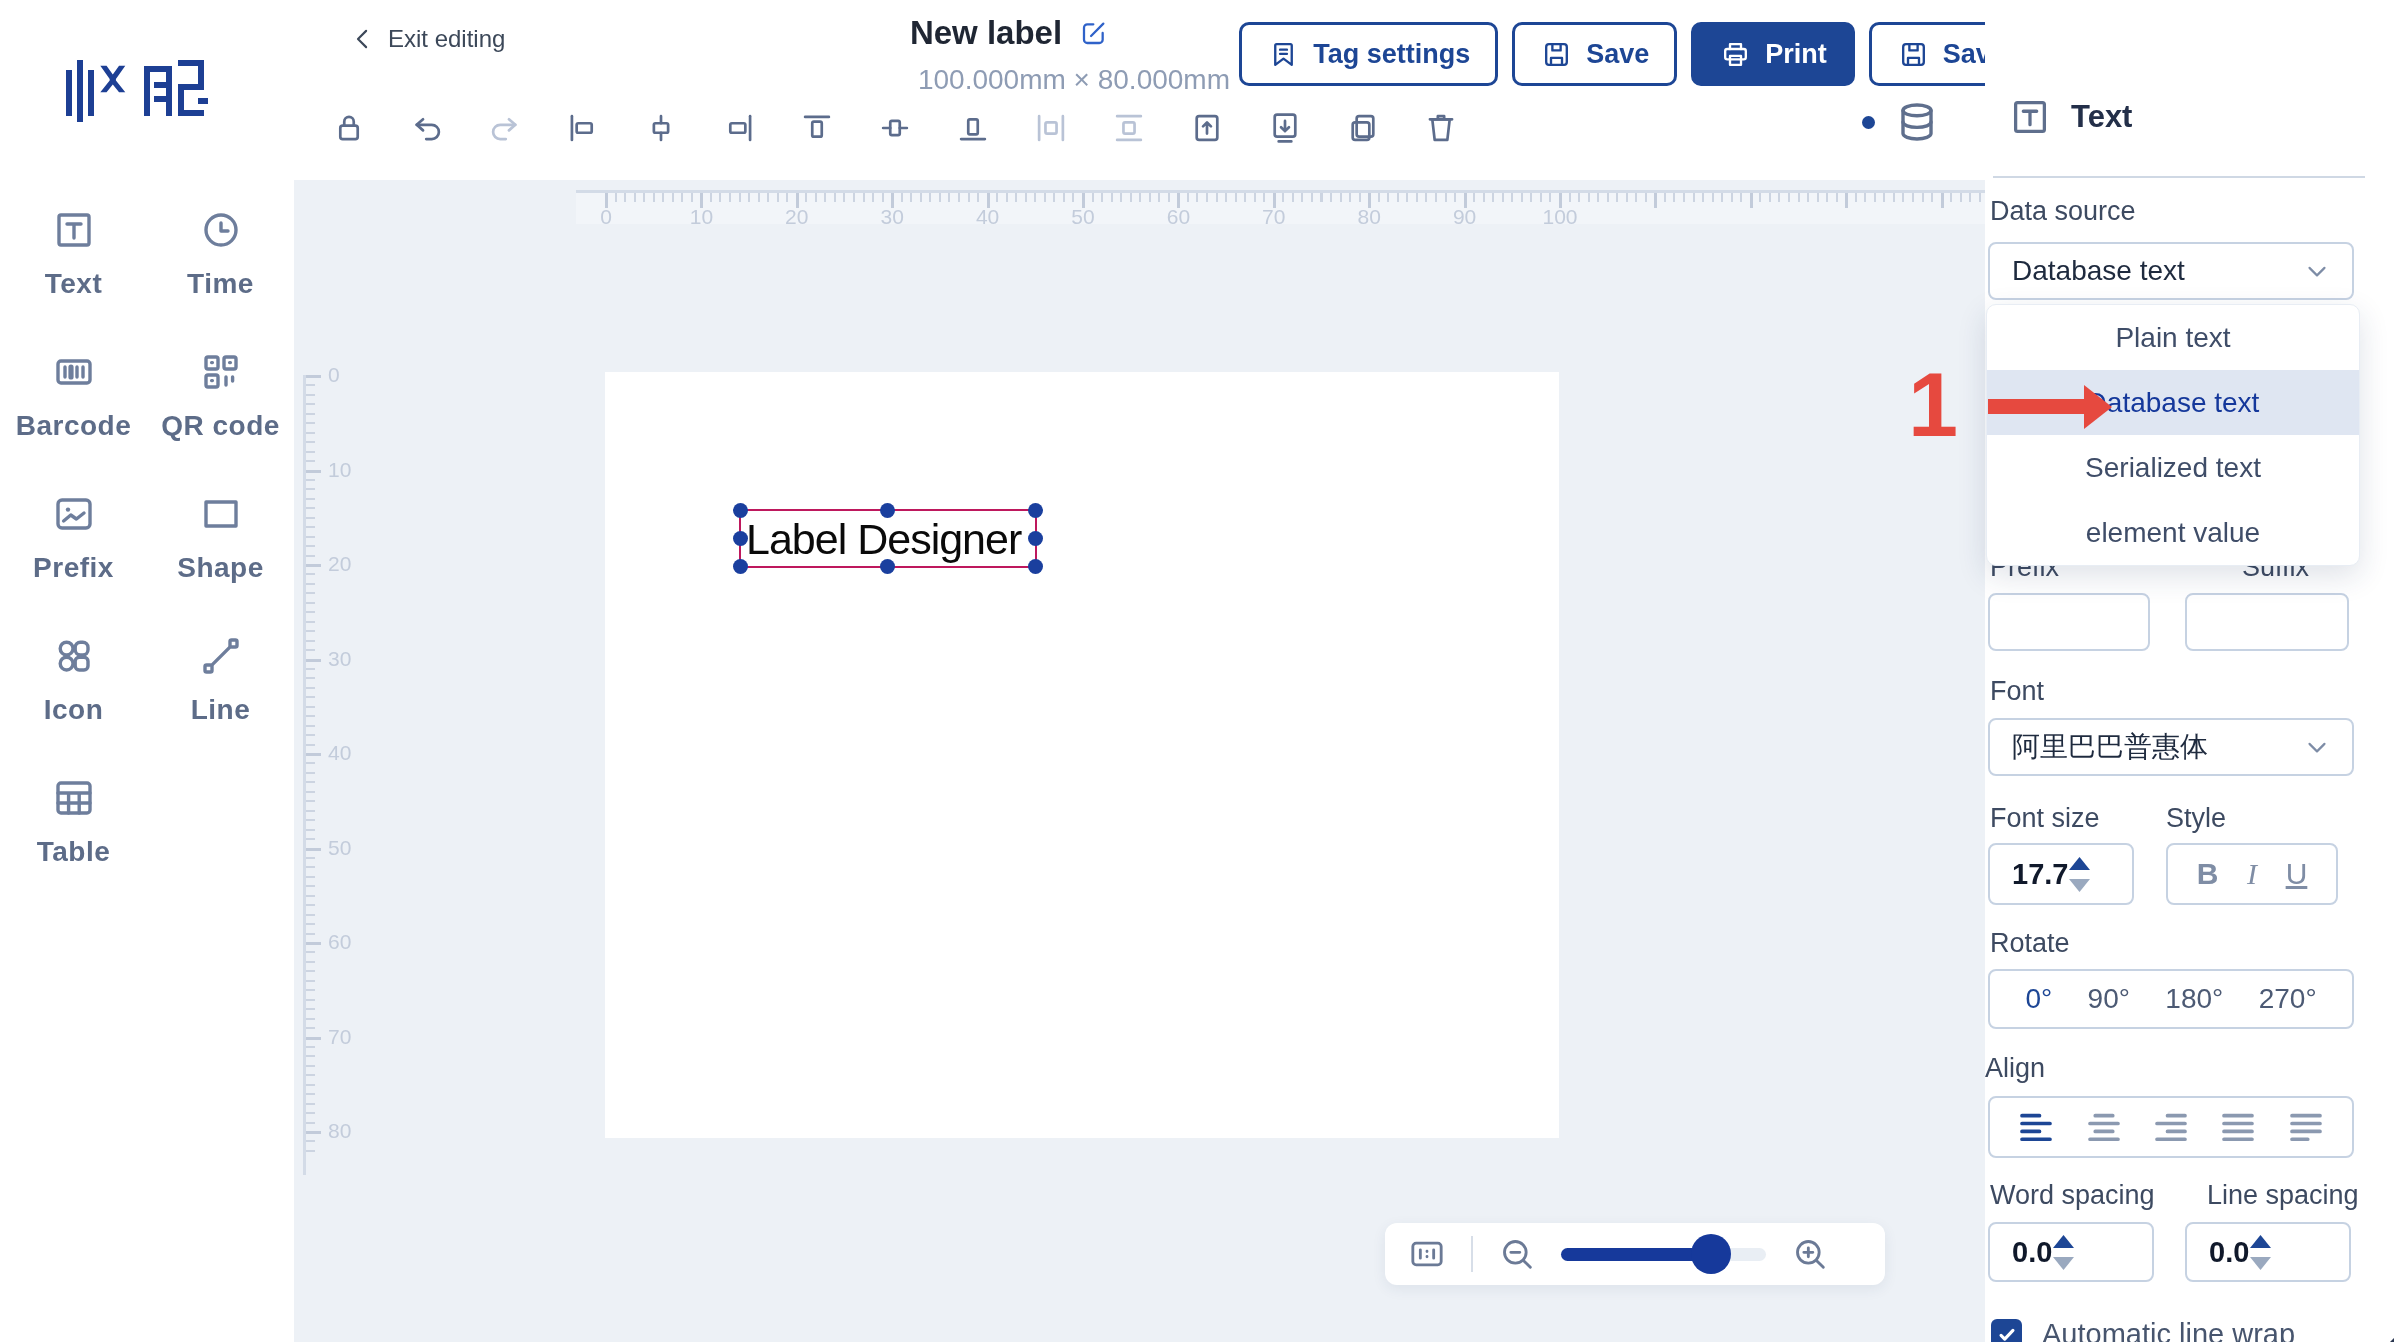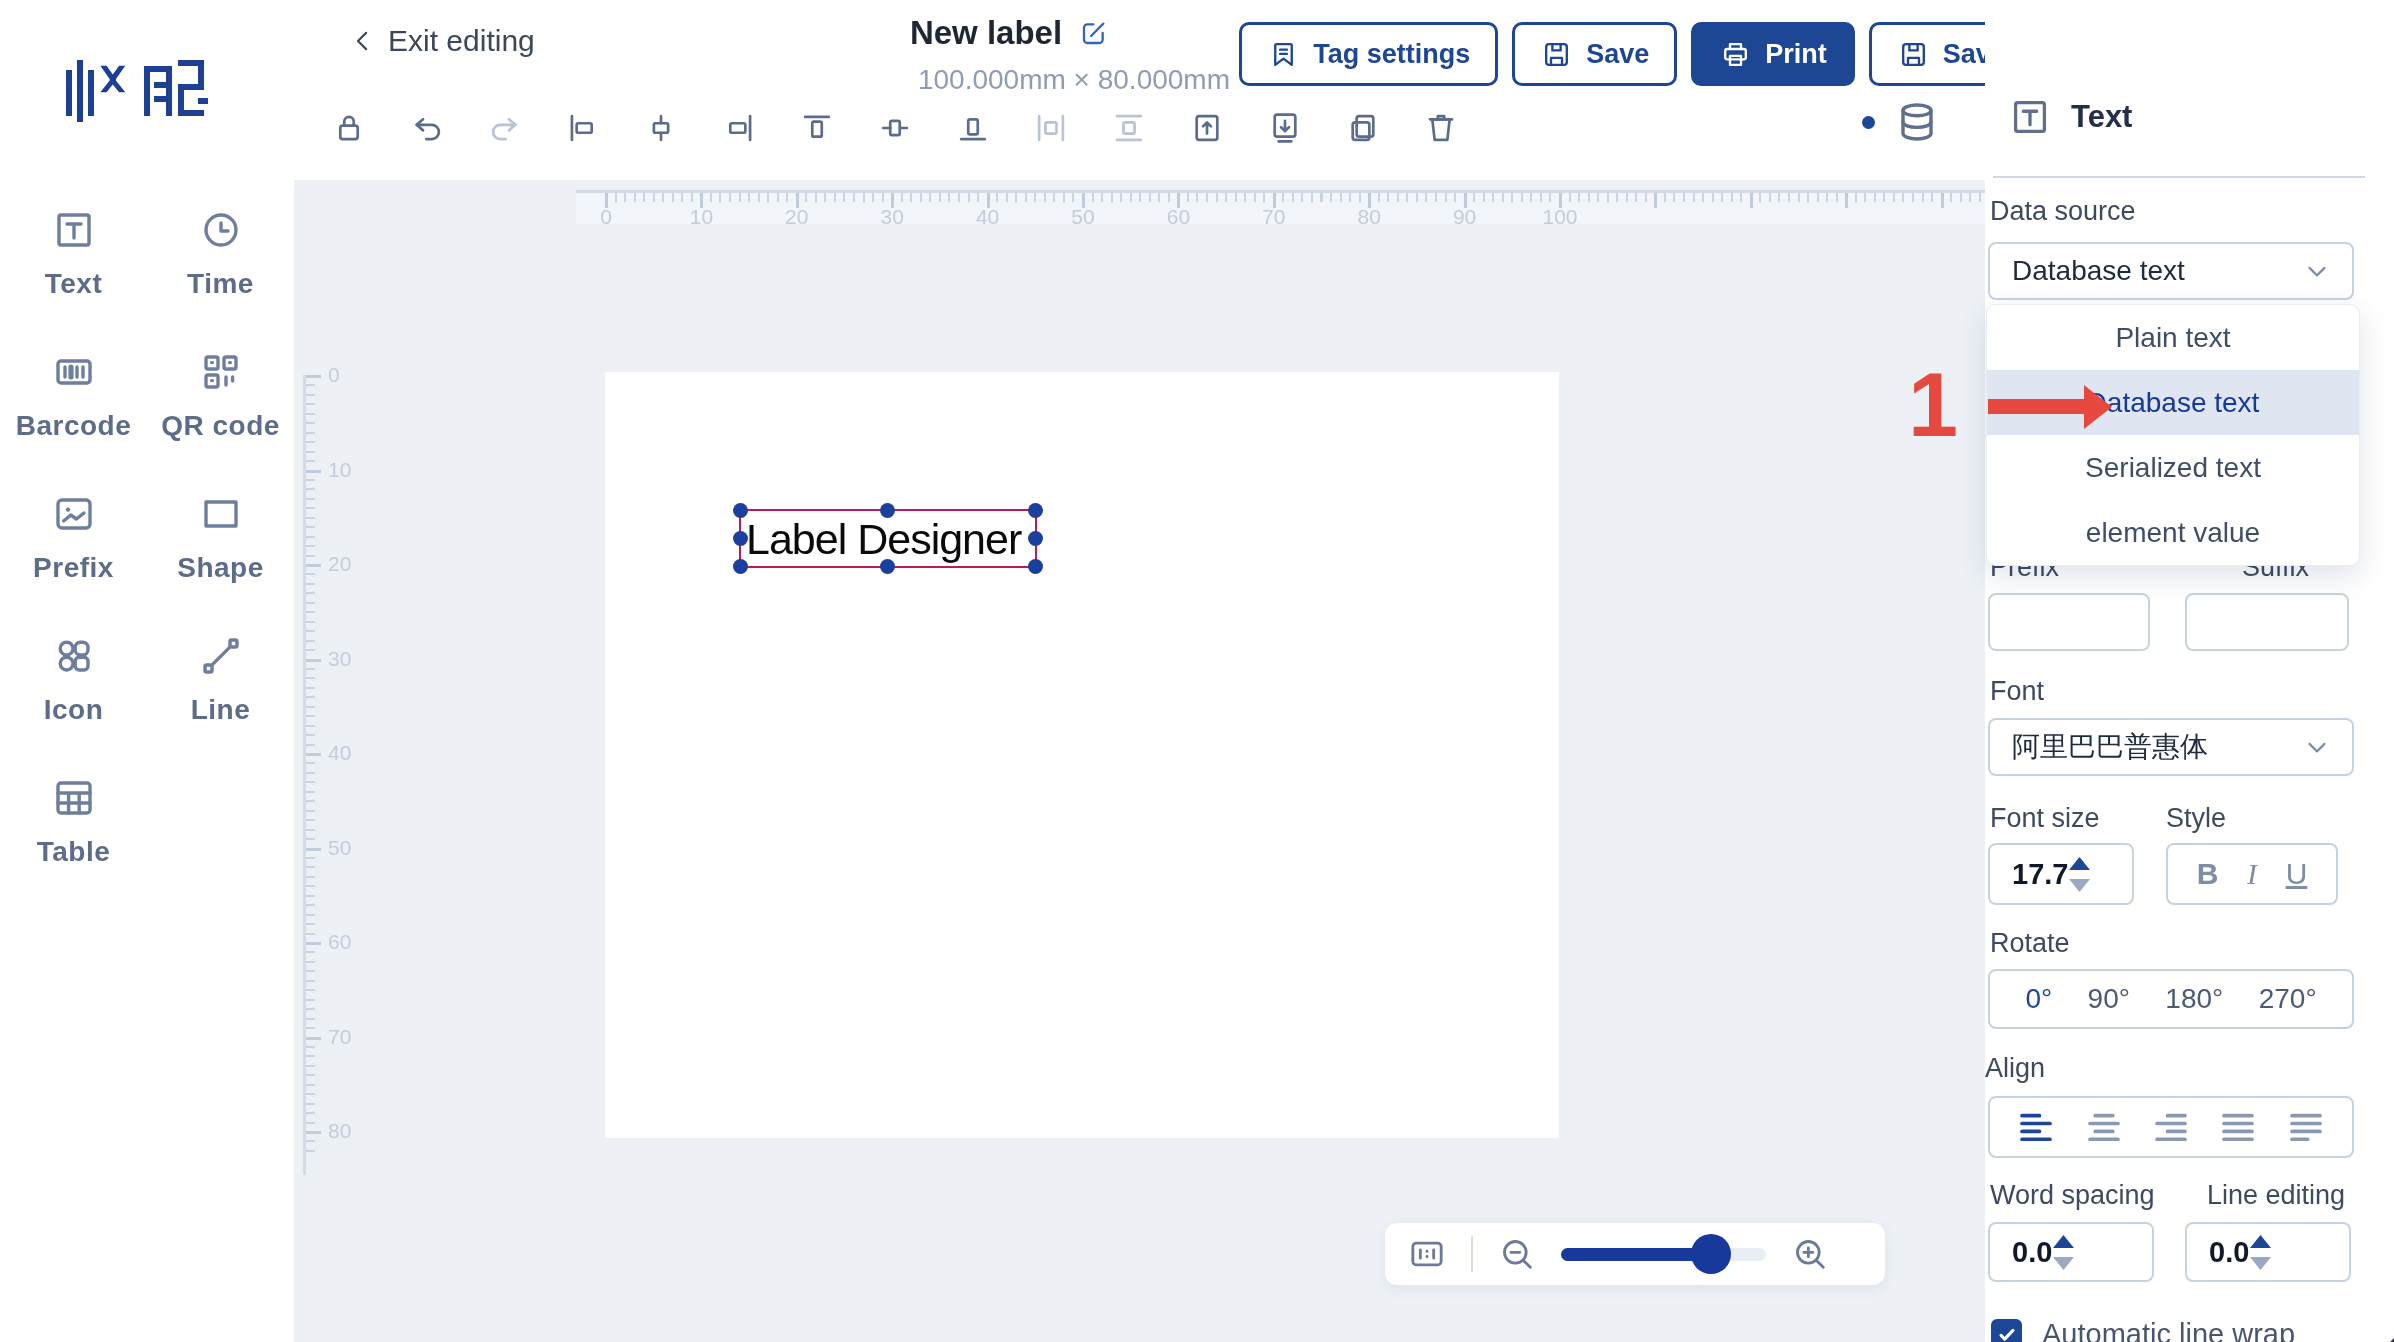--- a/index.html
+++ b/index.html
@@ -8,21 +8,21 @@
   .app { position:relative; width:2394px; height:1342px; background:#fff; overflow:hidden; }
 
   .ic { fill:none; stroke:currentColor; stroke-width:1.7; stroke-linecap:round; stroke-linejoin:round; display:block; }
 
   
   .traffic { position:absolute; top:7px; left:12px; display:flex; gap:26px; }
   .traffic span { width:22px; height:22px; border-radius:50%; display:block; }
 
   
   .exit { position:absolute; left:348px; top:24px; display:flex; align-items:center; gap:10px;
-          color:#3c4859; font-size:30px; cursor:pointer; }
+          color:#3c4859; font-size:24px; cursor:pointer; }
   .exit svg { width:30px; height:30px; color:#3c4859; }
   .title-wrap { position:absolute; left:790px; top:14px; width:440px; text-align:right; }
   .title-line { display:flex; align-items:center; justify-content:center; gap:16px; }
   .title-line h1 { font-size:33px; font-weight:bold; color:#1f2633; }
   .title-line svg { width:32px; height:32px; color:#2f62c9; }
   .dims { margin-top:12px; font-size:28px; color:#8e9cb4; }
 
   .hbtns { position:absolute; right:10px; top:22px; display:flex; gap:14px;padding-left:28px; }
   .hbtn { display:flex; align-items:center; gap:13px; height:64px; padding:0 25px;
           border:3px solid #1d4695; border-radius:10px; background:#fff; color:#1d4695;
@@ -560,21 +560,21 @@
           </svg>
         </span>
       <span class="align-opt">
           <svg class="ic" viewBox="0 0 24 24">
             <path d="M4 5.5h16M4 10h16M4 14.5h16M4 19h9"></path>
           </svg>
         </span>
     </div>
 
     <div class="p-abs p-label" style="left:5px;top:1180px">Word spacing</div>
-    <div class="p-abs p-label" style="left:222px;top:1180px">Line editing</div>
+    <div class="p-abs p-label" style="left:222px;top:1180px">Line spacing</div>
     <div class="p-abs stepper" style="left:3px;top:1222px;width:166px;height:60px">
       <b>0.0</b>
       <span class="step-arrows">
         <svg width="23" height="15" viewBox="0 0 23 15">
             <polygon points="11.5,1 22,14 1,14" fill="#1d4695"></polygon>
           </svg>
         <svg width="23" height="15" viewBox="0 0 23 15">
             <polygon points="1,1 22,1 11.5,14" fill="#9aa9bf"></polygon>
           </svg>
       </span>

